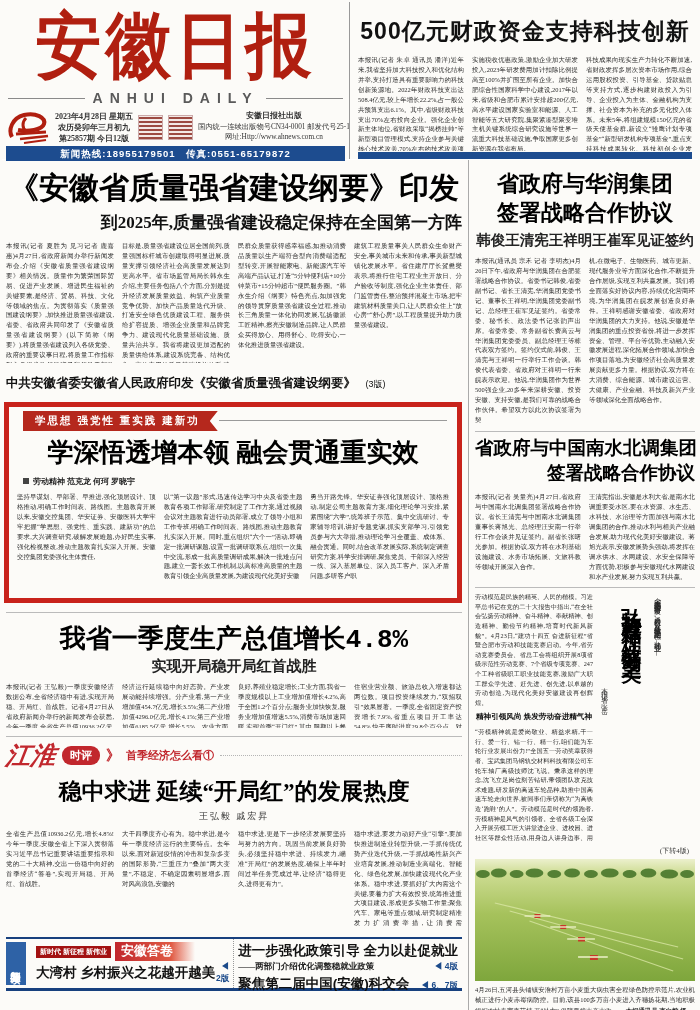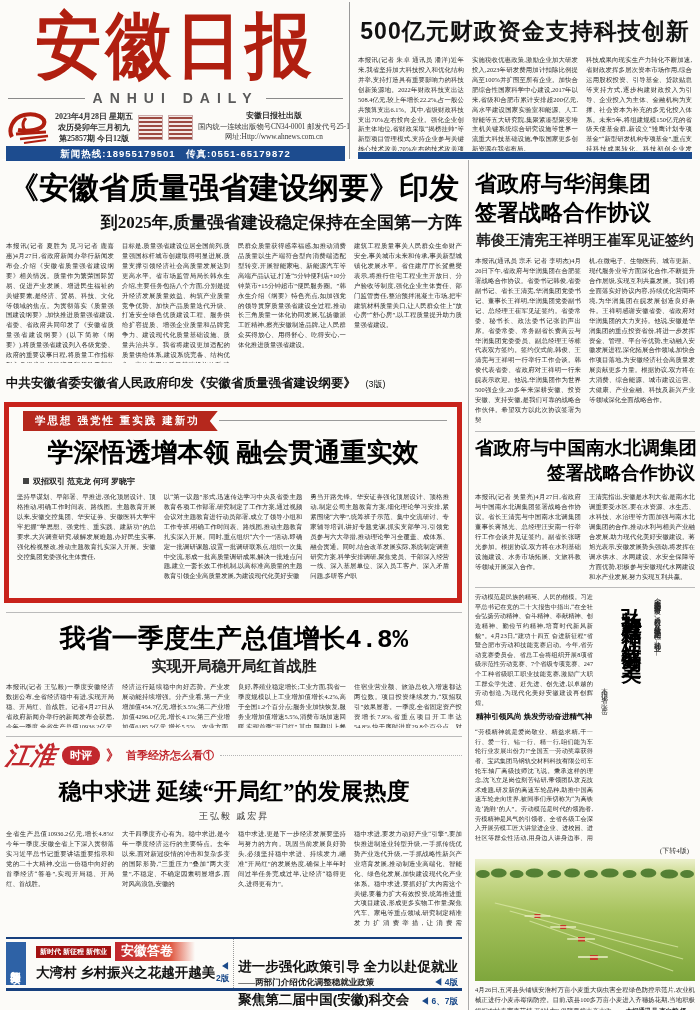--- a/index.html
+++ b/index.html
@@ -93,21 +93,21 @@
               font-weight:900;font-family:"Liberation Serif",serif;font-size:13px;
               padding:0 22px 1px 6px;white-space:nowrap;}
   .nav-title{font-family:"Liberation Sans",sans-serif;font-weight:900;font-size:13.5px;color:#111;
              margin-top:3px;white-space:nowrap;}
   .nav-sub{font-family:"Liberation Serif",serif;font-weight:bold;font-size:8.5px;color:#222;margin-top:1px;}
   .pg-ref{color:#1b4a8a;font-size:8.5px;font-weight:bold;text-align:right;margin-top:auto;
           font-family:"Liberation Sans",sans-serif;}
   .nav-row{display:flex;justify-content:space-between;align-items:baseline;}
   
   .rt-h1{margin:6px 0 0 0;font-family:"Liberation Sans",sans-serif;font-weight:900;font-size:22px;
-         text-align:left;line-height:1.3;color:#000;white-space:nowrap;}
+         text-align:center;line-height:1.3;color:#000;white-space:nowrap;}
   .rt-sub{font-family:"Liberation Serif",serif;font-weight:bold;font-size:14.5px;text-align:center;
           margin:4px 0 6px 0;white-space:nowrap;}
   .hr-body{height:168px;}
   .sep{border:none;border-top:1px solid #bbb;margin:7px 0 4px 0;}
   .rt-h2{margin:2px 0 6px 0;font-family:"Liberation Sans",sans-serif;font-weight:900;font-size:18.5px;
          text-align:right;line-height:1.35;color:#000;white-space:nowrap;}
   .ns-body{height:88px;}
   
   .laomo{display:flex;margin-top:4px;height:252px;overflow:hidden;}
   .lm-text{width:118px;font-size:6.2px;line-height:1.55;text-align:justify;color:#2b2b2b;overflow:hidden;}
@@ -190,21 +190,21 @@
           <span>中共安徽省委安徽省人民政府印发《安徽省质量强省建设纲要》</span>
           <span class="pg">(3版)</span>
         </div>
       </div>
 
       <div class="redbox">
         <div class="ribbon">学思想 强党性 重实践 建新功</div>
         <div class="ribbon-line"></div>
         <h1 class="rb-title">学深悟透增本领  融会贯通重实效</h1>
         <div class="rb-byline">
-          <span class="sq"></span><span>双招双引 范克龙 何珂 罗晓宇</span>
+          <span class="sq"></span><span>劳动精神 范克龙 何珂 罗晓宇</span>
         </div>
         <div class="cols rb-body">
           <div class="col">坚持早谋划、早部署、早推进,强化顶层设计、顶格推动,明确工作时间表、路线图。主题教育开展以来,安徽交控集团、华安证券、安徽医科大学牢牢把握“学思想、强党性、重实践、建新功”的总要求,大兴调查研究,破解发展难题,办好民生实事,强化检视整改,推动主题教育扎实深入开展。安徽交控集团党委强化主体责任,</div>
           <div class="col">以“第一议题”形式,迅速传达学习中央及省委主题教育各项工作部署,研究制定了工作方案,通过视频会议对主题教育进行动员部署,成立了领导小组和工作专班,明确工作时间表、路线图,推动主题教育扎实深入开展。同时,重点组织“六个一”活动,即确定一批调研课题,设置一批调研联系点,组织一次集中交流,形成一批高质量调研成果,解决一批难点问题,建立一套长效工作机制,以高标准高质量的主题教育引领企业高质量发展,为建设现代化美好安徽</div>
           <div class="col">勇当开路先锋。华安证券强化顶层设计、顶格推动,制定公司主题教育方案,细化理论学习安排,紧紧围绕“六学”,统筹班子示范、集中交流研讨、专家辅导培训,讲好专题党课,抓实支部学习,引领党员参与六大举措,推动理论学习全覆盖、成体系、融会贯通。同时,结合改革发展实际,系统制定调查研究方案,科学安排调研,聚焦党员、干部深入经营一线、深入基层单位、深入员工客户、深入矛盾问题,多听客户职</div>
         </div>
       </div>
 
       <div class="gdp">
         <h1>我省一季度生产总值增长4.8%</h1>
@@ -242,21 +242,21 @@
             <span class="banner-small">新时代 新征程 新伟业</span>
             <span class="banner-big">安徽答卷</span>
           </div>
           <div class="nav-row">
             <span class="nav-title">大湾村 乡村振兴之花越开越美</span>
             <span class="pg-ref">◀ 2版</span>
           </div>
         </div>
         <div class="nav-cell mid">
           <div class="nav-row">
-            <span class="nav-title" style="margin-top:16px">进一步强化政策引导 全力以赴促就业</span>
+            <span class="nav-title" style="margin-top:0">进一步强化政策引导 全力以赴促就业</span>
           </div>
           <div class="nav-row">
             <span class="nav-sub">——两部门介绍优化调整稳就业政策</span>
             <span class="pg-ref" style="margin-top:0">◀ 4版</span>
           </div>
           <div class="nav-row" style="margin-top:2px">
             <span class="nav-title" style="margin-top:0">聚焦第二届中国(安徽)科交会</span>
             <span class="pg-ref" style="margin-top:0">◀ 6、7版</span>
           </div>
         </div>

